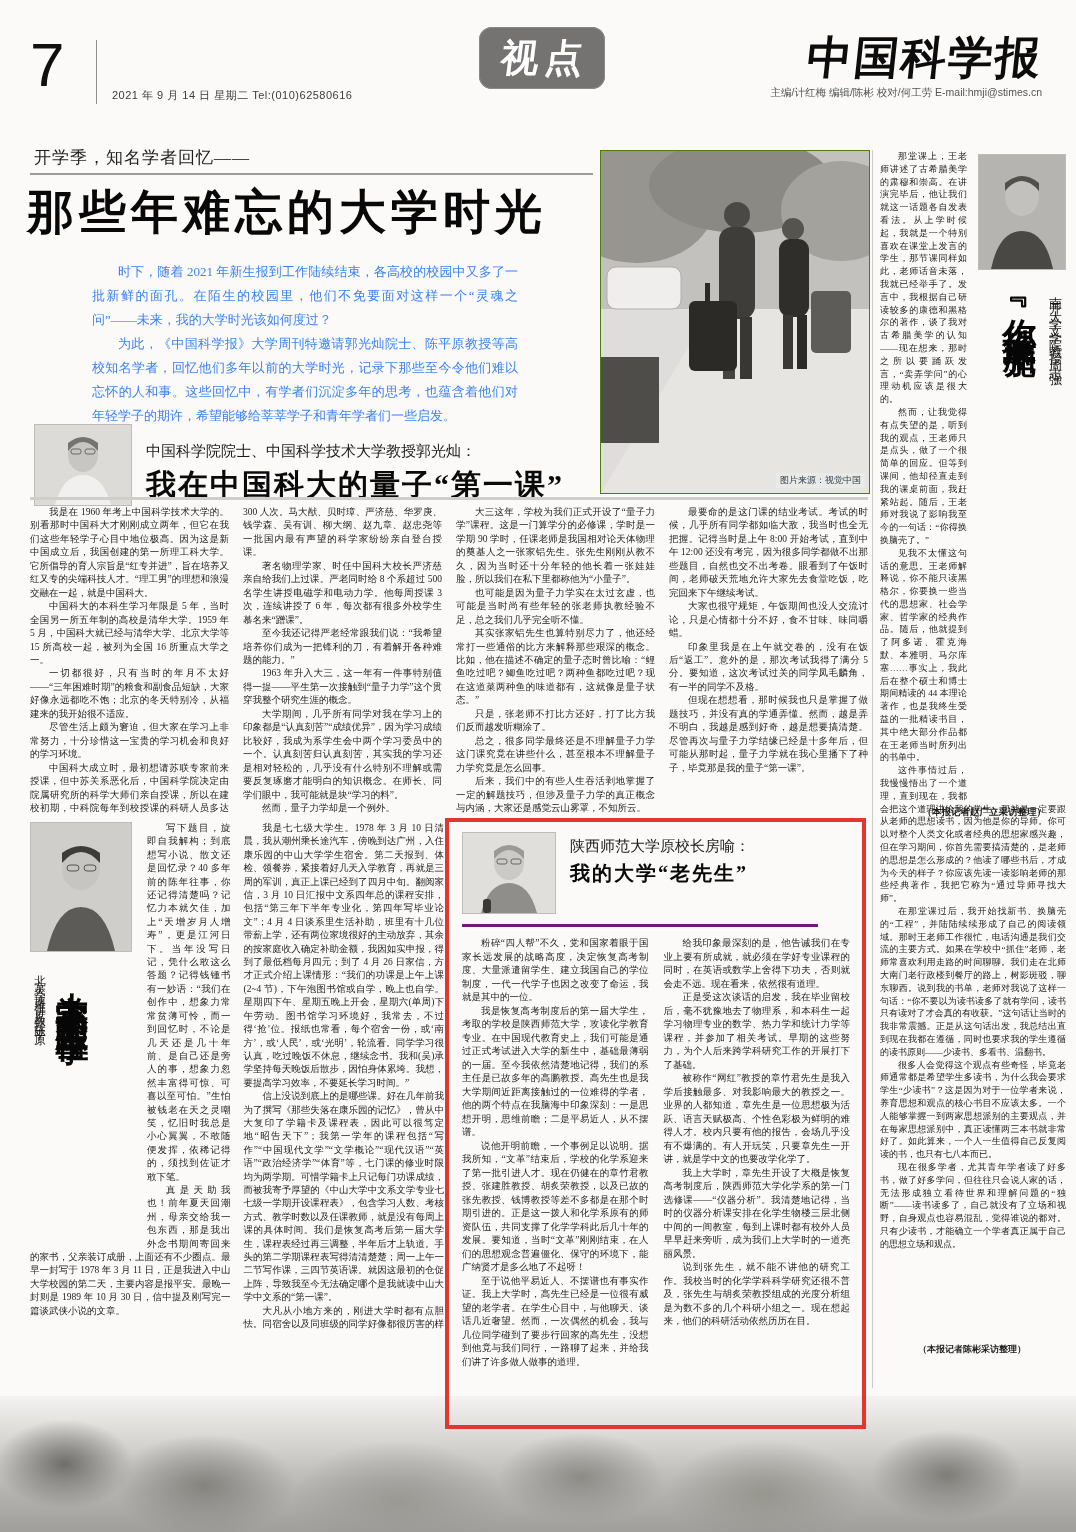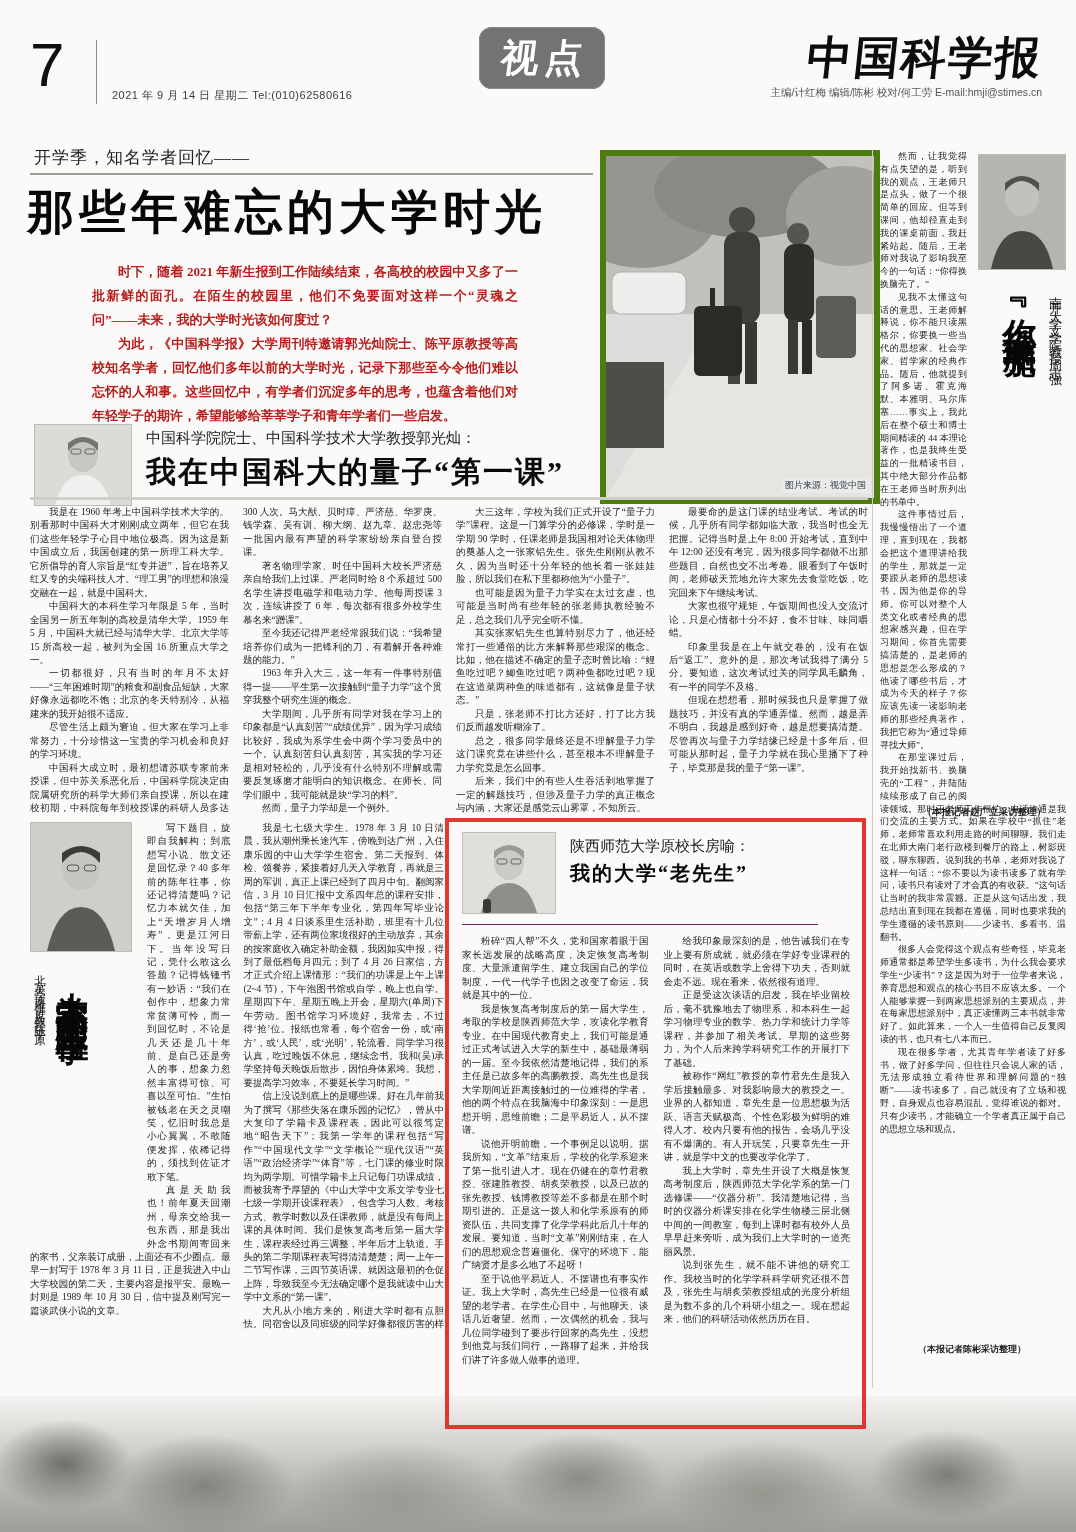--- a/index.html
+++ b/index.html
@@ -20,36 +20,36 @@
   .masthead-title{font-size:45px;font-weight:bold;letter-spacing:2px;color:#0c0c0c;
                   transform:skewX(-6deg);font-family:"DejaVu Serif",serif;}
   .staff-line{position:absolute;right:34px;top:86px;font-size:10.5px;color:#555;
               font-family:"Liberation Sans","DejaVu Sans",sans-serif;}
   
   .feat-kicker{position:absolute;left:34px;top:146px;font-size:17px;color:#1e1e1e;letter-spacing:1px;}
   .feat-rule{position:absolute;left:30px;top:173px;width:563px;height:2px;background:#9d9c99;}
   .feat-headline{position:absolute;left:27px;top:181px;font-size:47px;font-weight:bold;
                  letter-spacing:5px;color:#080808;white-space:nowrap;}
   .feat-intro{position:absolute;left:92px;top:260px;width:426px;font-size:13px;line-height:1.85;
-              text-align:justify;color:#b91c1c;font-weight:bold;}
+              text-align:justify;color:#3b82f6;}
   .feat-intro p{margin:0;text-indent:2em;}
   .feature-photo{position:absolute;left:600px;top:150px;width:268px;height:342px;
-                 border:6px solid #4d7c0f;background:#d6d5d2;}
+                 border:1px solid #4d7c0f;background:#d6d5d2;}
   .photo-caption{position:absolute;right:4px;bottom:5px;font-size:9px;color:#33424d;
                  background:rgba(235,235,233,.75);padding:1px 4px;
                  font-family:"Liberation Sans","DejaVu Sans",sans-serif;}
   
   .art-header{display:flex;gap:14px;}
   .portrait{flex:none;border:1px solid #bdbcb9;background:#e2e1de;}
   .art-kicker{font-size:15px;color:#1b1b1b;margin-top:5px;}
   .art-title{font-size:30px;font-weight:bold;letter-spacing:2px;color:#0a0a0a;margin-top:4px;white-space:nowrap;}
   .para{margin:0;text-indent:2em;}
   .credit{font-weight:bold;}
   
-  .guo-header{position:absolute;left:34px;top:424px;width:545px;}
+  .guo-header{position:absolute;left:34px;top:424px;width:545px;align-items:flex-end;}
   .guo-rule{position:absolute;left:30px;top:497px;width:838px;height:3px;background:#cfcecb;}
   .guo-body{position:absolute;left:30px;top:506px;width:838px;height:314px;
             column-count:4;column-gap:14px;column-fill:auto;
             font-size:9.5px;line-height:13.45px;text-align:justify;overflow:hidden;}
   .guo-credit{position:absolute;right:30px;top:806px;font-size:9.5px;background:#fbfaf8;padding-left:3px;}
   
   .rail{position:absolute;left:880px;top:150px;width:186px;}
   .rail-divider{position:absolute;left:872px;top:150px;width:1px;height:1238px;background:#ccccc9;}
   .rail-body{height:1190px;overflow:hidden;font-size:9px;line-height:12.8px;text-align:justify;}
   .rail-float{float:right;width:90px;margin:4px 0 10px 9px;display:flex;flex-direction:column;align-items:flex-end;}
@@ -66,21 +66,21 @@
   .chen-float{float:left;width:108px;height:412px;margin:0 9px 6px 0;}
   .chen-photo{width:100px;height:128px;margin-bottom:10px;}
   .chen-titleblock{writing-mode:vertical-rl;height:268px;}
   .chen-title{font-size:33px;font-weight:bold;letter-spacing:4px;line-height:44px;color:#070707;}
   .chen-byline{font-size:11.5px;letter-spacing:5px;line-height:20px;color:#161616;
                font-family:"Liberation Sans","DejaVu Sans",sans-serif;}
   
   .fang{position:absolute;left:445px;top:818px;width:421px;height:611px;border:4px solid #e2362f;
         box-sizing:border-box;z-index:3;background:transparent;}
   .fang-inner{padding:10px 12px 0 13px;}
-  .fang-header{width:356px;border-bottom:1px solid #701a75;padding-bottom:10px;}
+  .fang-header{width:356px;border-bottom:3px solid #701a75;padding-bottom:10px;}
   .fang-body{margin-top:10px;height:452px;column-count:2;column-gap:15px;column-fill:auto;
              font-size:9.5px;line-height:13.5px;text-align:justify;overflow:hidden;}
   
   .footer-photo{position:absolute;left:0;top:1396px;width:1076px;height:136px;z-index:1;
     background:
       radial-gradient(95px 62px at 6% 50%, #6f6e6a 0%, rgba(111,110,106,0) 72%),
       radial-gradient(125px 72px at 19% 66%, #84837e 0%, rgba(132,131,126,0) 72%),
       radial-gradient(150px 85px at 37% 78%, #9a9994 0%, rgba(154,153,148,0) 72%),
       radial-gradient(115px 62px at 54% 60%, #8c8b86 0%, rgba(140,139,134,0) 72%),
       radial-gradient(135px 75px at 71% 72%, #96958e 0%, rgba(150,149,142,0) 72%),
@@ -184,20 +184,21 @@
           <rect width="86" height="114" fill="#b5b4b1"></rect>
           <ellipse cx="43" cy="42" rx="17" ry="19" fill="#c2c1be"></ellipse>
           <path d="M26 36 Q43 16 60 36 L60 28 Q43 14 26 28 Z" fill="#51504b"></path>
           <path d="M12 114 Q20 76 43 76 Q66 76 74 114 Z" fill="#494844"></path>
         </svg>
         <div class="rail-titleblock">
           <div class="rail-kicker">南开大学文学院教授周志强：</div>
           <div class="rail-title">『你得换脑壳了』</div>
         </div>
       </div>
+        <p class="para">那堂课上，王老师讲述了古希腊美学的肃穆和崇高。在讲演完毕后，他让我们就这一话题各自发表看法。从上学时候起，我就是一个特别喜欢在课堂上发言的学生，那节课同样如此，老师话音未落，我就已经举手了。发言中，我根据自己研读较多的康德和黑格尔的著作，谈了我对古希腊美学的认知——现在想来，那时之所以要踊跃发言，“卖弄学问”的心理动机应该是很大的。</p>
         <p class="para">然而，让我觉得有点失望的是，听到我的观点，王老师只是点头，做了一个很简单的回应。但等到课间，他却径直走到我的课桌前面，我赶紧站起。随后，王老师对我说了影响我至今的一句话：“你得换换脑壳了。”</p>
         <p class="para">见我不太懂这句话的意思。王老师解释说，你不能只读黑格尔，你要换一些当代的思想家、社会学家、哲学家的经典作品。随后，他就提到了阿多诺、霍克海默、本雅明、马尔库塞……事实上，我此后在整个硕士和博士期间精读的 44 本理论著作，也是我终生受益的一批精读书目，其中绝大部分作品都在王老师当时所列出的书单中。</p>
         <p class="para">这件事情过后，我慢慢悟出了一个道理，直到现在，我都会把这个道理讲给我的学生，那就是一定要跟从老师的思想读书，因为他是你的导师。你可以对整个人类文化或者经典的思想家感兴趣，但在学习期间，你首先需要搞清楚的，是老师的思想是怎么形成的？他读了哪些书后，才成为今天的样子？你应该先读一读影响老师的那些经典著作，我把它称为“通过导师寻找大师”。</p>
         <p class="para">在那堂课过后，我开始找新书、换脑壳的“工程”，并陆陆续续形成了自己的阅读领域。那时王老师工作很忙，电话沟通是我们交流的主要方式。如果在学校中“抓住”老师，老师常喜欢利用走路的时间聊聊。我们走在北师大南门老行政楼到餐厅的路上，树影斑驳，聊东聊西。说到我的书单，老师对我说了这样一句话：“你不要以为读书读多了就有学问，读书只有读对了才会真的有收获。”这句话让当时的我非常震撼。正是从这句话出发，我总结出直到现在我都在遵循，同时也要求我的学生遵循的读书原则——少读书、多看书、温翻书。</p>
         <p class="para">很多人会觉得这个观点有些奇怪，毕竟老师通常都是希望学生多读书，为什么我会要求学生“少读书”？这是因为对于一位学者来说，养育思想和观点的核心书目不应该太多。一个人能够掌握一到两家思想派别的主要观点，并在每家思想派别中，真正读懂两三本书就非常好了。如此算来，一个人一生值得自己反复阅读的书，也只有七八本而已。</p>
         <p class="para">现在很多学者，尤其青年学者读了好多书，做了好多学问，但往往只会说人家的话，无法形成独立看待世界和理解问题的“独断”——读书读多了，自己就没有了立场和视野，自身观点也容易混乱，觉得谁说的都对。只有少读书，才能确立一个学者真正属于自己的思想立场和观点。</p>
       </div>
     <div class="rail-credit credit">（本报记者陈彬采访整理）</div>
   </div>
 

